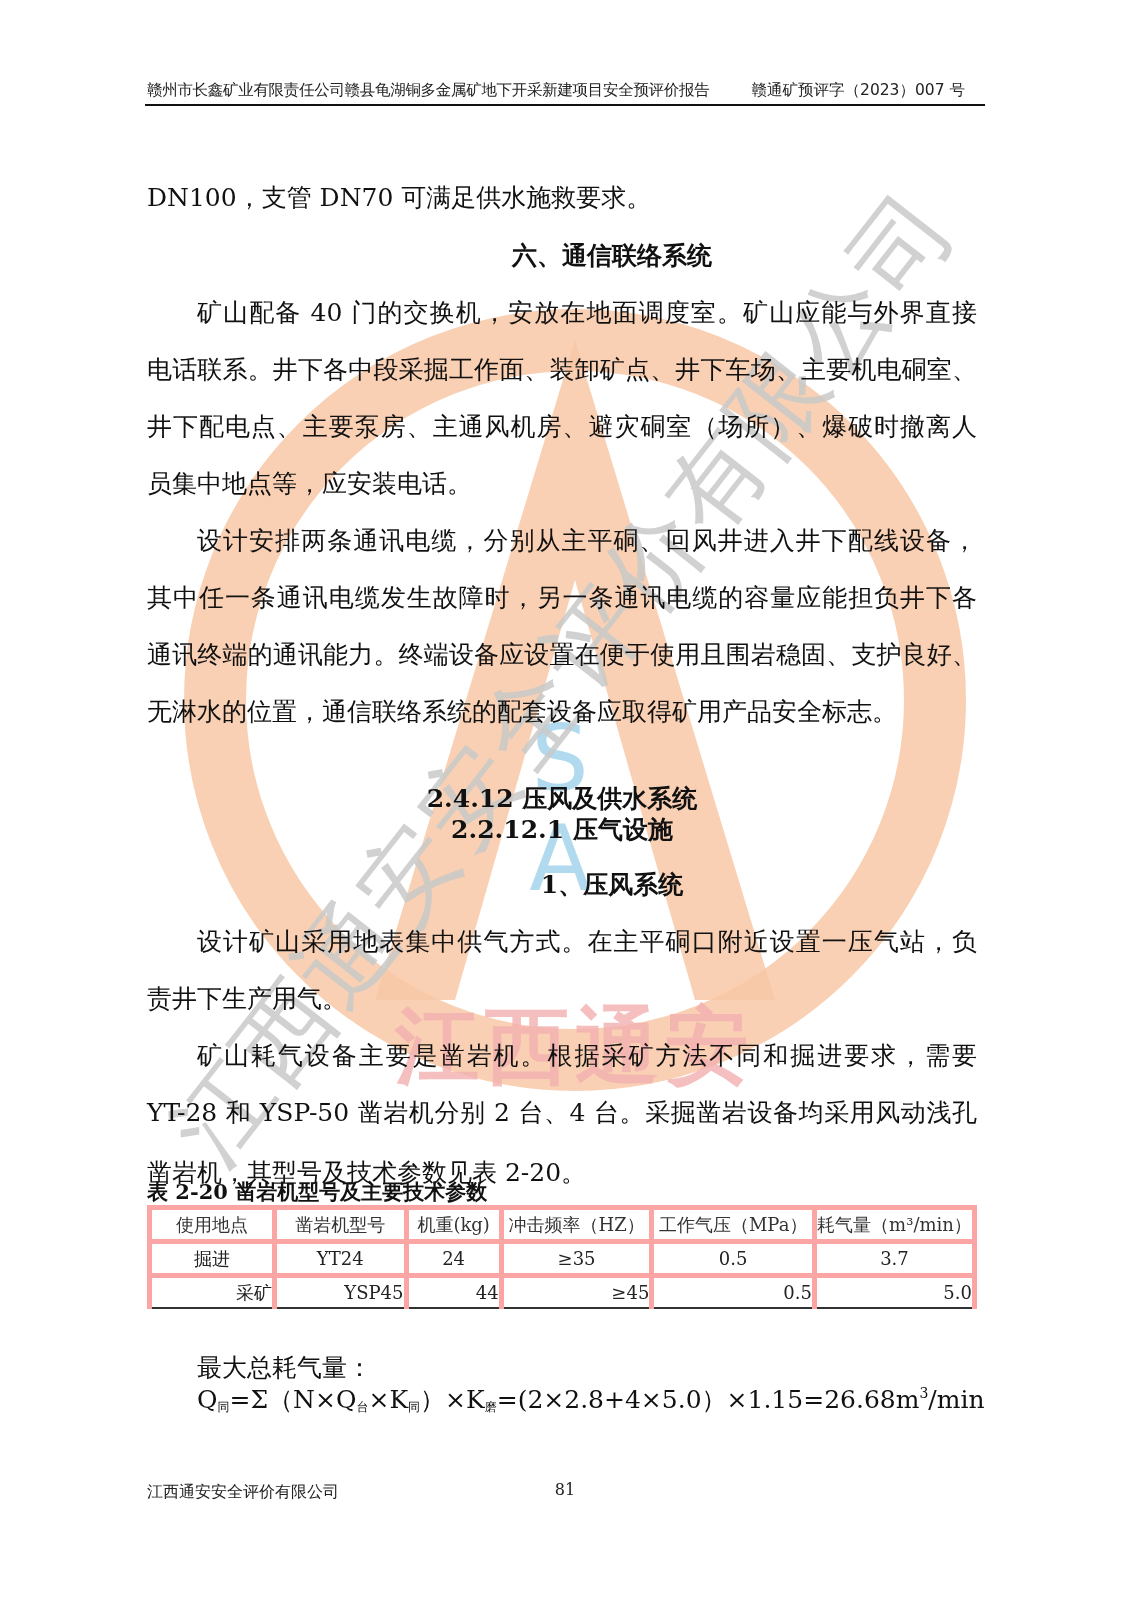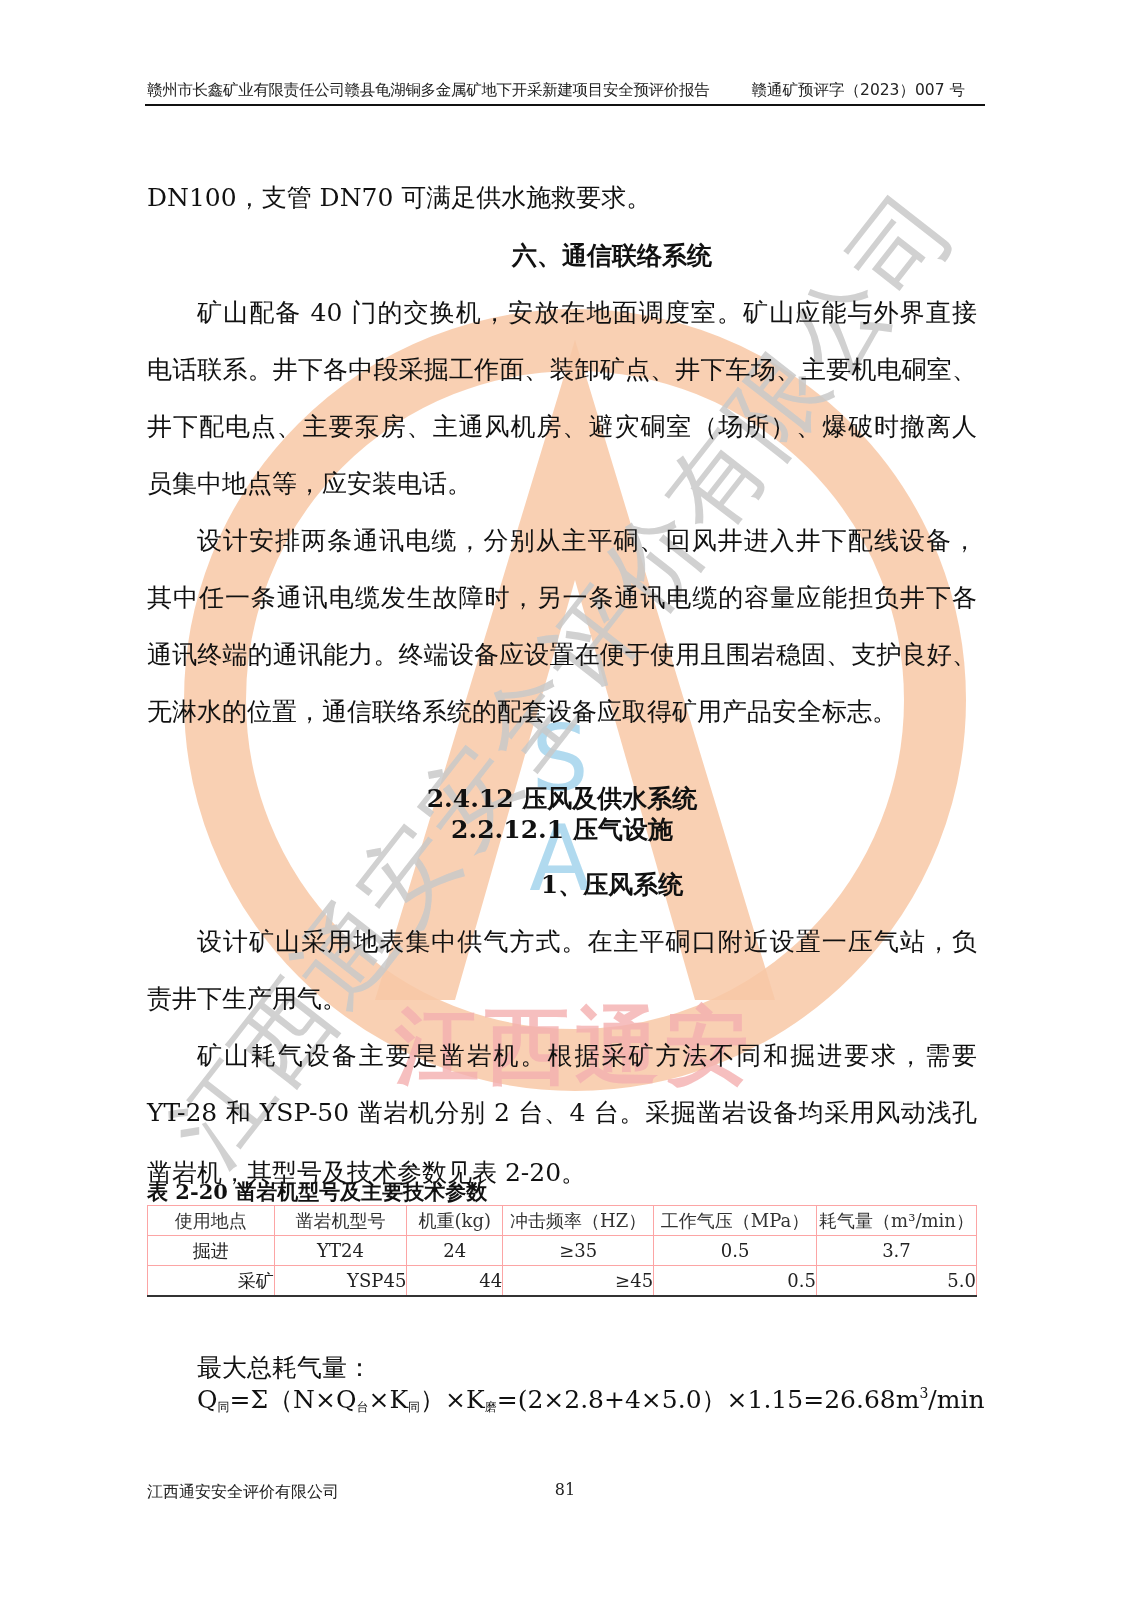--- a/index.html
+++ b/index.html
@@ -26,21 +26,21 @@
           z-index: 1; color: #111; margin-top: 30px; }
   .ind { left: 197px; }
   .bold { font-weight: bold; text-align: center; }
   .just { text-align: justify; text-align-last: justify; }
 
   
   .caption { position: absolute; left: 147px; width: 830px; top: 1178px; 
              font-size: 21px; font-weight: bold; z-index: 1; }
   table.tbl { position: absolute; left: 147px; top: 1205px; width: 830px; border-collapse: collapse; z-index: 1;
               font-size: 18px; }
-  table.tbl td, table.tbl th { border: 1px solid #fca5a5; height: 29px; padding: 0; text-align: center;
+  table.tbl td, table.tbl th { border: 5px solid #fca5a5; height: 29px; padding: 0; text-align: center;
               font-weight: normal; color: #222; white-space: nowrap; }
   table.tbl th { color: #333; }
   table.tbl tr:last-child td { border-bottom: 2px solid #333; text-align: right; }
 
   .formula { position: absolute; left: 197px; top: 1378px; font-size: 25px; line-height: 30px; white-space: nowrap; z-index: 1; }
   .formula sub { font-size: 12px; vertical-align: -3px; }
   .formula sup { font-size: 14px; vertical-align: 10px; }
 
   .footer-l { position: absolute; left: 147px; top: 1482px; font-family: "DejaVu Sans", "Liberation Sans", sans-serif;
               font-size: 16px; color: #222; z-index: 1; }

